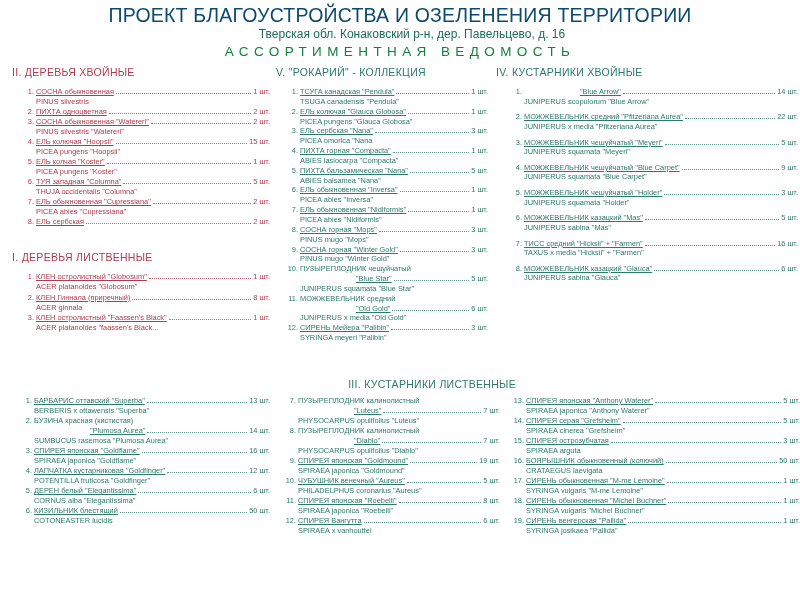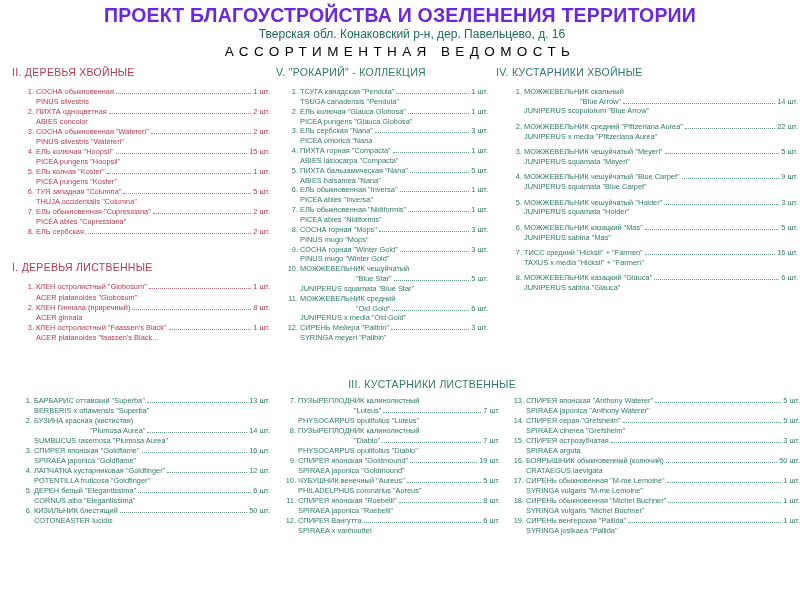--- a/index.html
+++ b/index.html
@@ -24,35 +24,35 @@
   }
 
   
   .header {
     text-align: center;
     padding-top: 5px;
   }
   .title-main {
     font-size: 19.5px;
     letter-spacing: 0.2px;
-    color: #6d28d9;
-    font-weight: 700;
+    color: #0c4a6e;
+    font-weight: 400;
     line-height: 1.05;
     white-space: nowrap;
   }
   .title-sub {
     font-size: 12px;
     color: #1e6b5c;
     margin-top: 3px;
     line-height: 1.05;
     margin-left: 24px;
   }
   .title-red {
     font-size: 13.5px;
-    color: #000000;
+    color: #15803d;
     margin-top: 4px;
     letter-spacing: 5.4px;
     line-height: 1.05;
   }
 
   
   .cols {
     position: absolute;
     top: 66px;
     left: 0;
@@ -94,21 +94,21 @@
     left: 0;
     width: 12px;
     text-align: right;
     white-space: nowrap;
   }
   .ru-line {
     display: flex;
     align-items: baseline;
     white-space: nowrap;
   }
-  .ru-name { flex: 0 0 auto; }
+  .ru-name { flex: 0 0 auto; text-decoration: underline; }
   .dots {
     flex: 1 1 auto;
     border-bottom: 1px dotted currentColor;
     margin: 0 2px 2px 2px;
     min-width: 6px;
     height: 1px;
     opacity: .75;
   }
   .qty {
     flex: 0 0 auto;
@@ -168,21 +168,20 @@
             </span>
             <span class="lat">PINUS silvestris</span>
           </li>
           <li>
             <span class="num">2.</span>
             <span class="ru-line">
               <span class="ru-name">ПИХТА одноцветная</span>
               <span class="dots"></span>
               <span class="qty">2 шт.</span>
             </span>
-            <span class="lat">ABIES concolor</span>
           </li>
           <li>
             <span class="num">3.</span>
             <span class="ru-line">
               <span class="ru-name">СОСНА обыкновенная "Watereri"</span>
               <span class="dots"></span>
               <span class="qty">2 шт.</span>
             </span>
             <span class="lat">PINUS silvestris "Watereri"</span>
           </li>
@@ -345,21 +344,21 @@
             <span class="num">9.</span>
             <span class="ru-line">
               <span class="ru-name">СОСНА горная "Winter Gold"</span>
               <span class="dots"></span>
               <span class="qty">3 шт.</span>
             </span>
             <span class="lat">PINUS mugo "Winter Gold"</span>
           </li>
           <li>
             <span class="num">10.</span>
-            <span class="noline">МОЖЖЕВЕЛЬНИК чешуйчатый</span>
+            <span class="noline">ПУЗЫРЕПЛОДНИК чешуйчатый</span>
             <span class="cont">
               <span class="ru-name">"Blue Star"</span>
               <span class="dots"></span>
               <span class="qty">5 шт.</span>
             </span>
             <span class="lat">JUNIPERUS squamata "Blue Star"</span>
           </li>
           <li>
             <span class="num">11.</span>
             <span class="noline">МОЖЖЕВЕЛЬНИК средний</span>
@@ -380,21 +379,20 @@
             <span class="lat">SYRINGA meyeri "Palibin"</span>
           </li>
         </ol>
     </div>
 
     <div class="col col-right">
       <div class="sec-head green">IV.  КУСТАРНИКИ ХВОЙНЫЕ</div>
       <ol class="plist green-block" style="padding-left:18px;line-height:1.30">
           <li>
             <span class="num">1.</span>
-            <span class="noline">МОЖЖЕВЕЛЬНИК скальный</span>
             <span class="cont">
               <span class="ru-name">"Blue Arrow"</span>
               <span class="dots"></span>
               <span class="qty">14 шт.</span>
             </span>
             <span class="lat">JUNIPERUS scopulorum "Blue Arrow"</span>
           </li>
           <li style="margin-top: 6px;">
             <span class="num">2.</span>
             <span class="ru-line">

